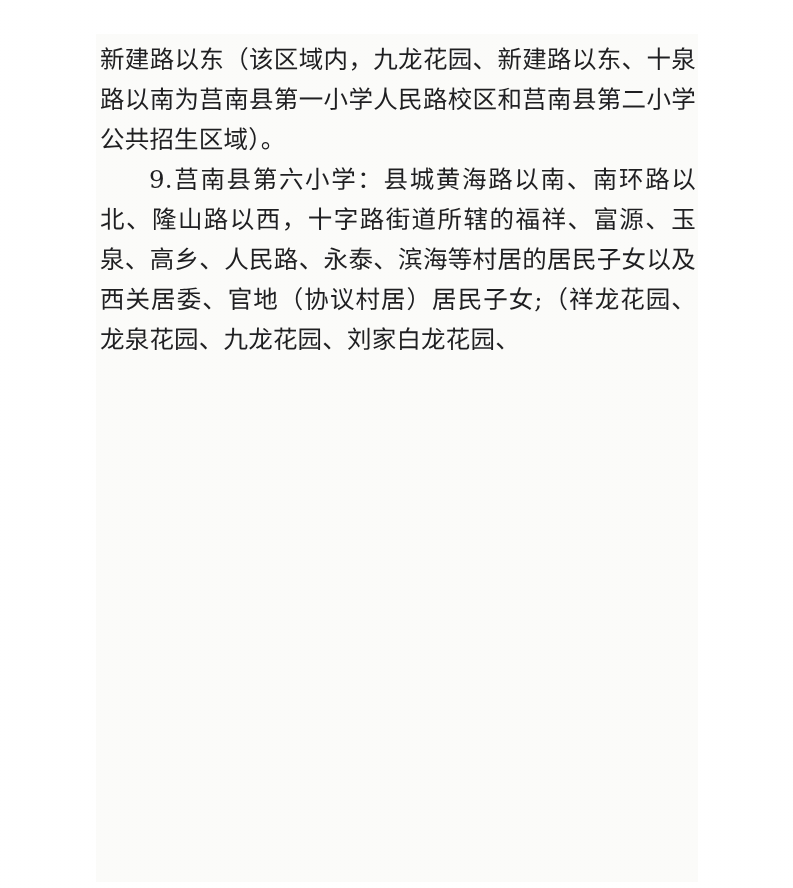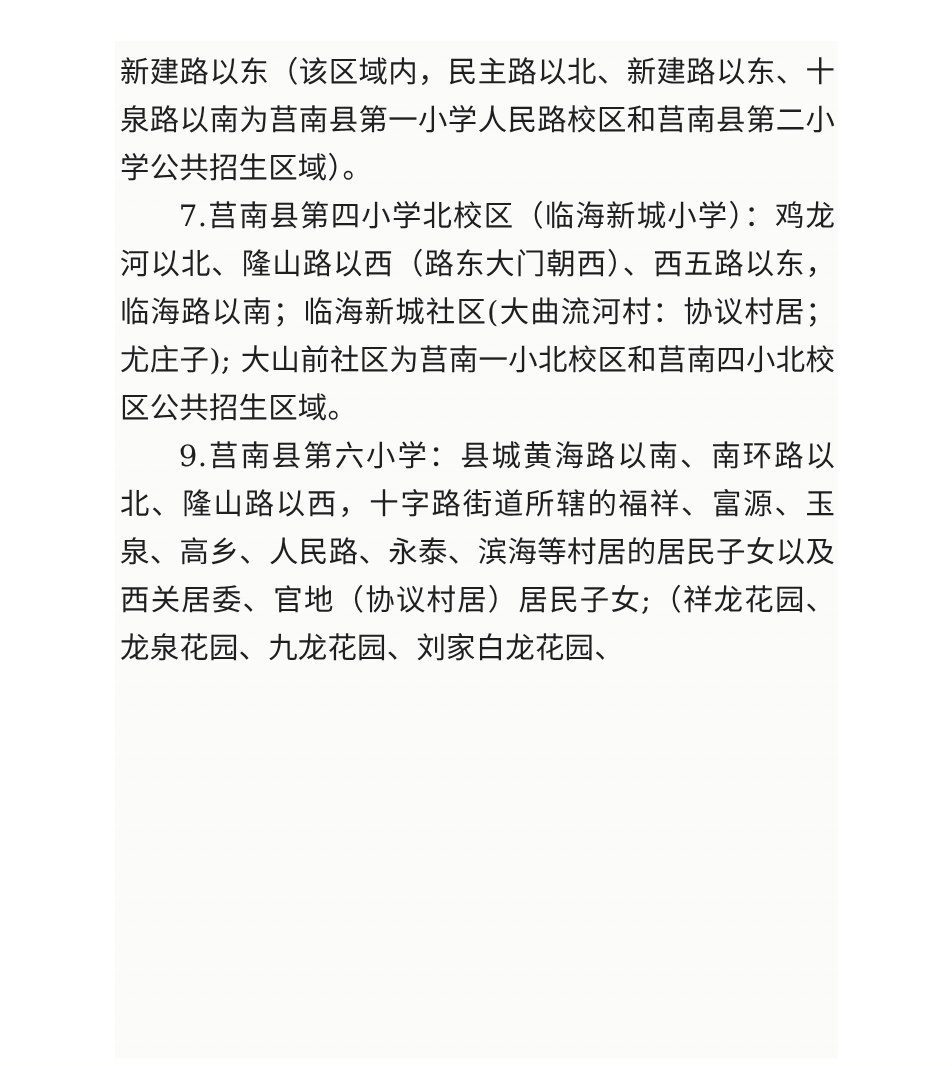--- a/index.html
+++ b/index.html
@@ -67,25 +67,24 @@
 </style>
 </head>
 <body>
 
 <div class="page">
 
   <div class="scan-area"></div>
 
   <div class="doc-body">
 
-    <p class="para no-indent">新建路以东（该区域内，民主路以北、新建路以东、十泉路以南为莒南县第一小学人民路校区和莒南县第二小学公共招生区域）。</p>
+    <p class="para no-indent">新建路以东（该区域内，九龙花园、新建路以东、十泉路以南为莒南县第一小学人民路校区和莒南县第二小学公共招生区域）。</p>
 
 
 
-    <p class="para">7.莒南县第四小学北校区（临海新城小学）：鸡龙河以北、隆山路以西（路东大门朝西）、西五路以东，临海路以南；临海新城社区(大曲流河村：协议村居；尤庄子); 大山前社区为莒南一小北校区和莒南四小北校区公共招生区域。</p>
 
 
     <p class="para">9.莒南县第六小学：县城黄海路以南、南环路以北、隆山路以西，十字路街道所辖的福祥、富源、玉泉、高乡、人民路、永泰、滨海等村居的居民子女以及西关居委、官地（协议村居）居民子女;（祥龙花园、龙泉花园、九龙花园、刘家白龙花园、</p>
 
   </div>
 
   <div class="grain"></div>
 
 </div>
 

